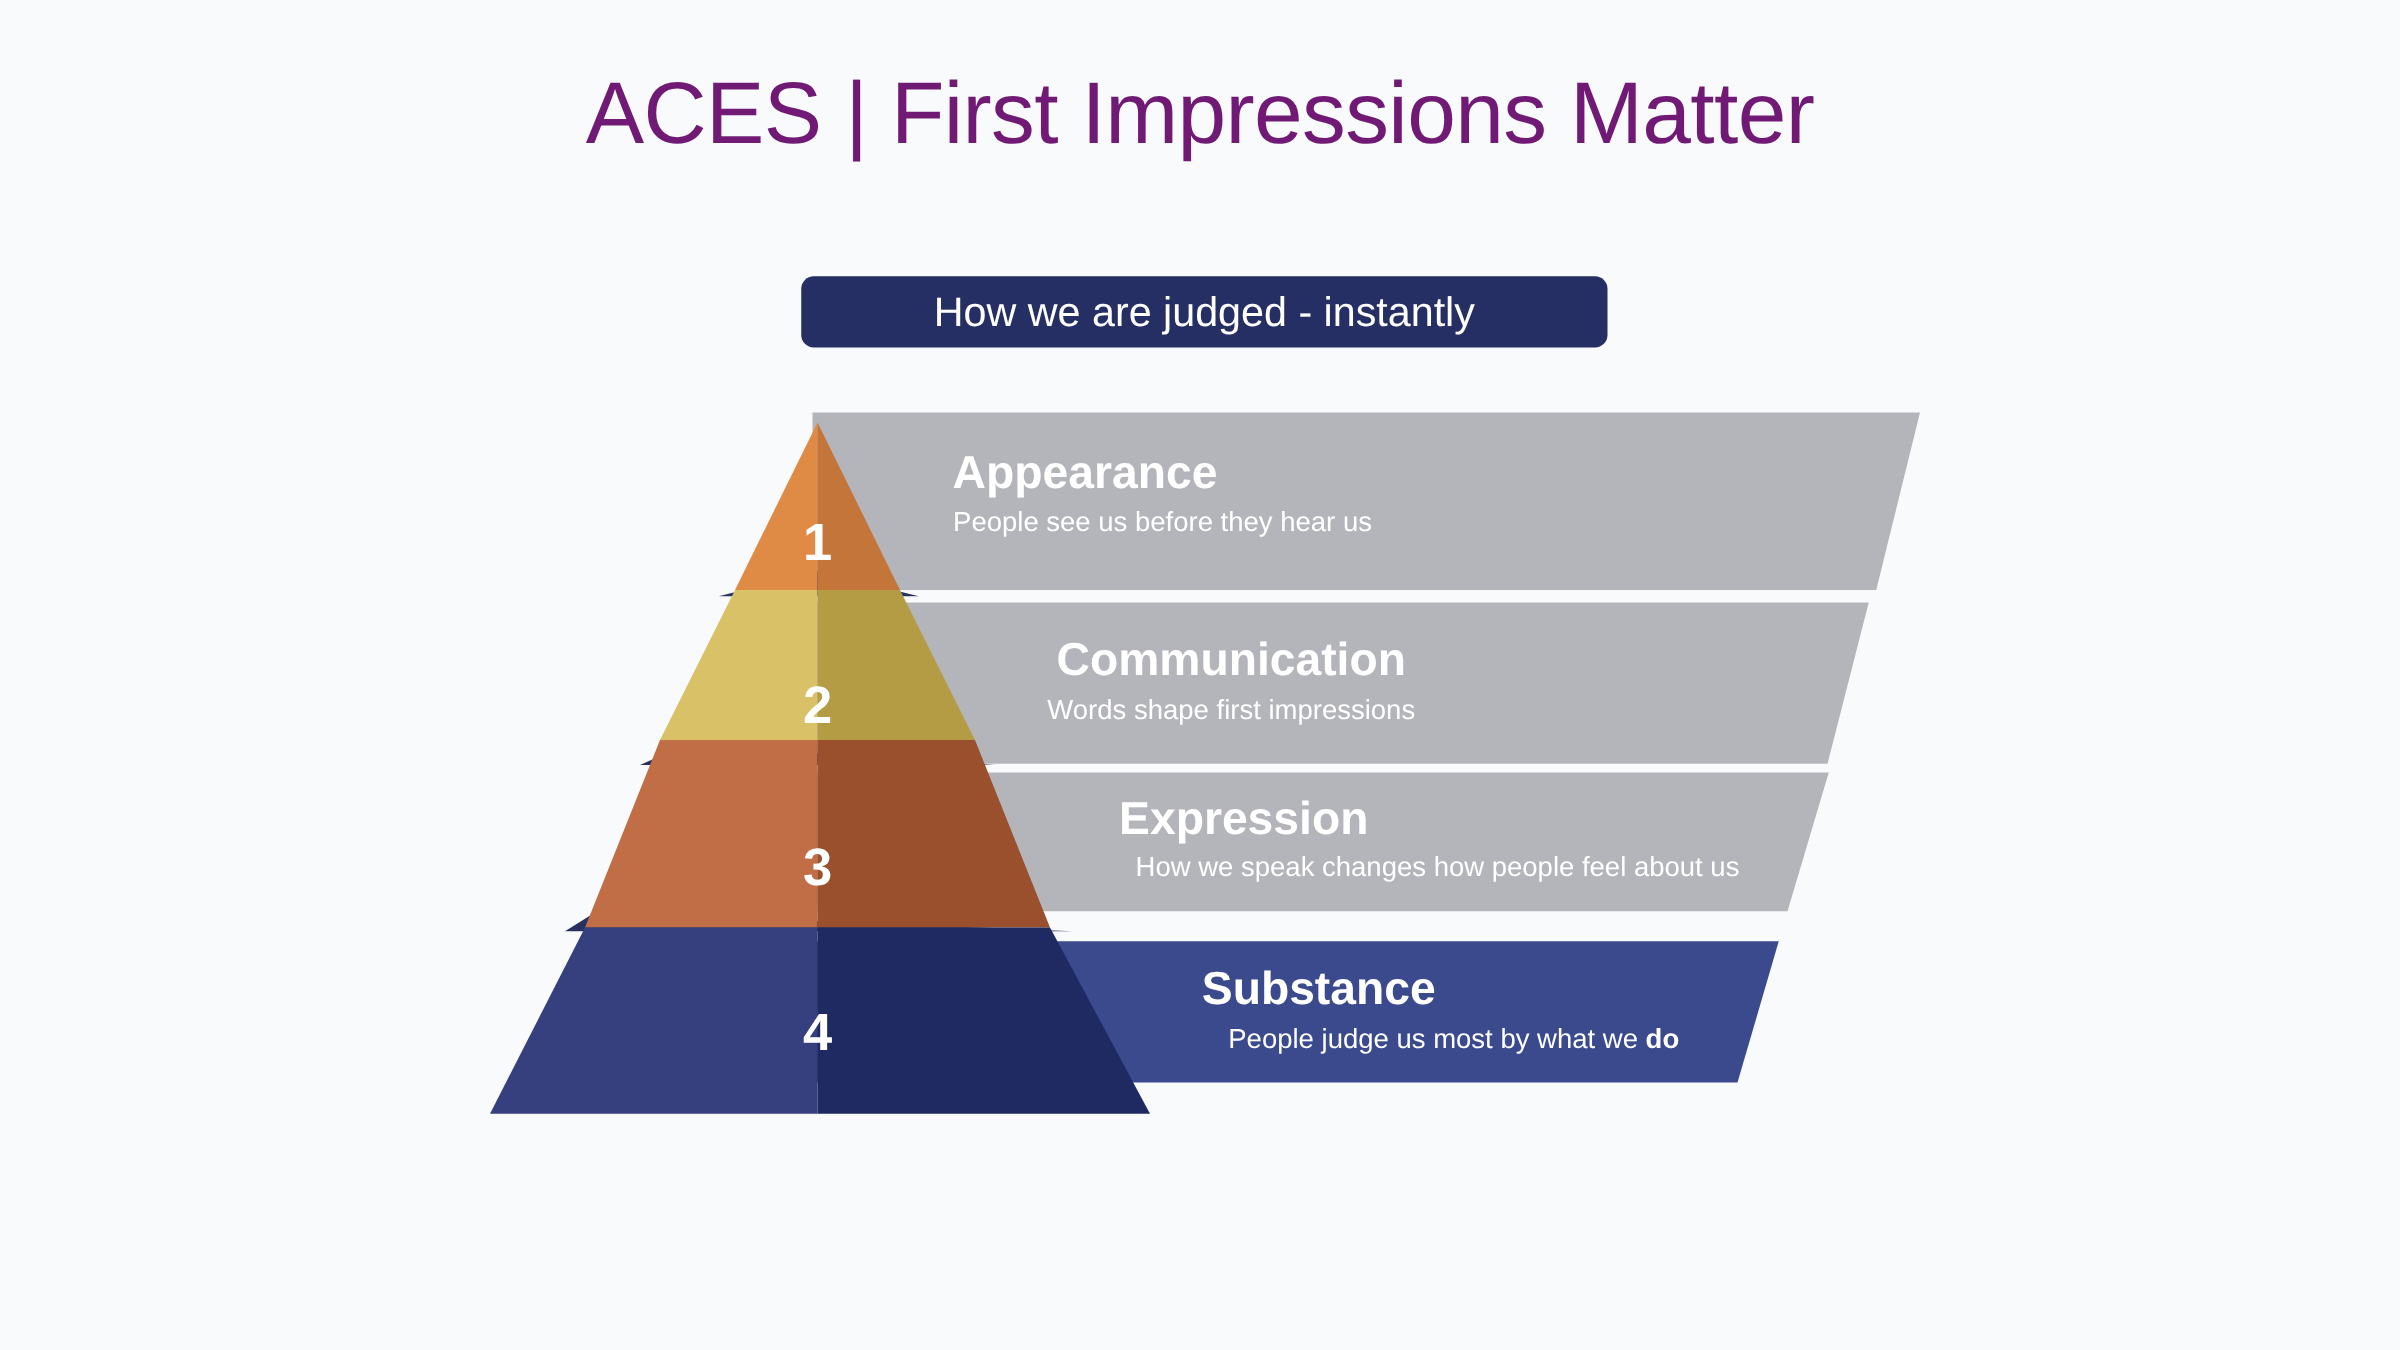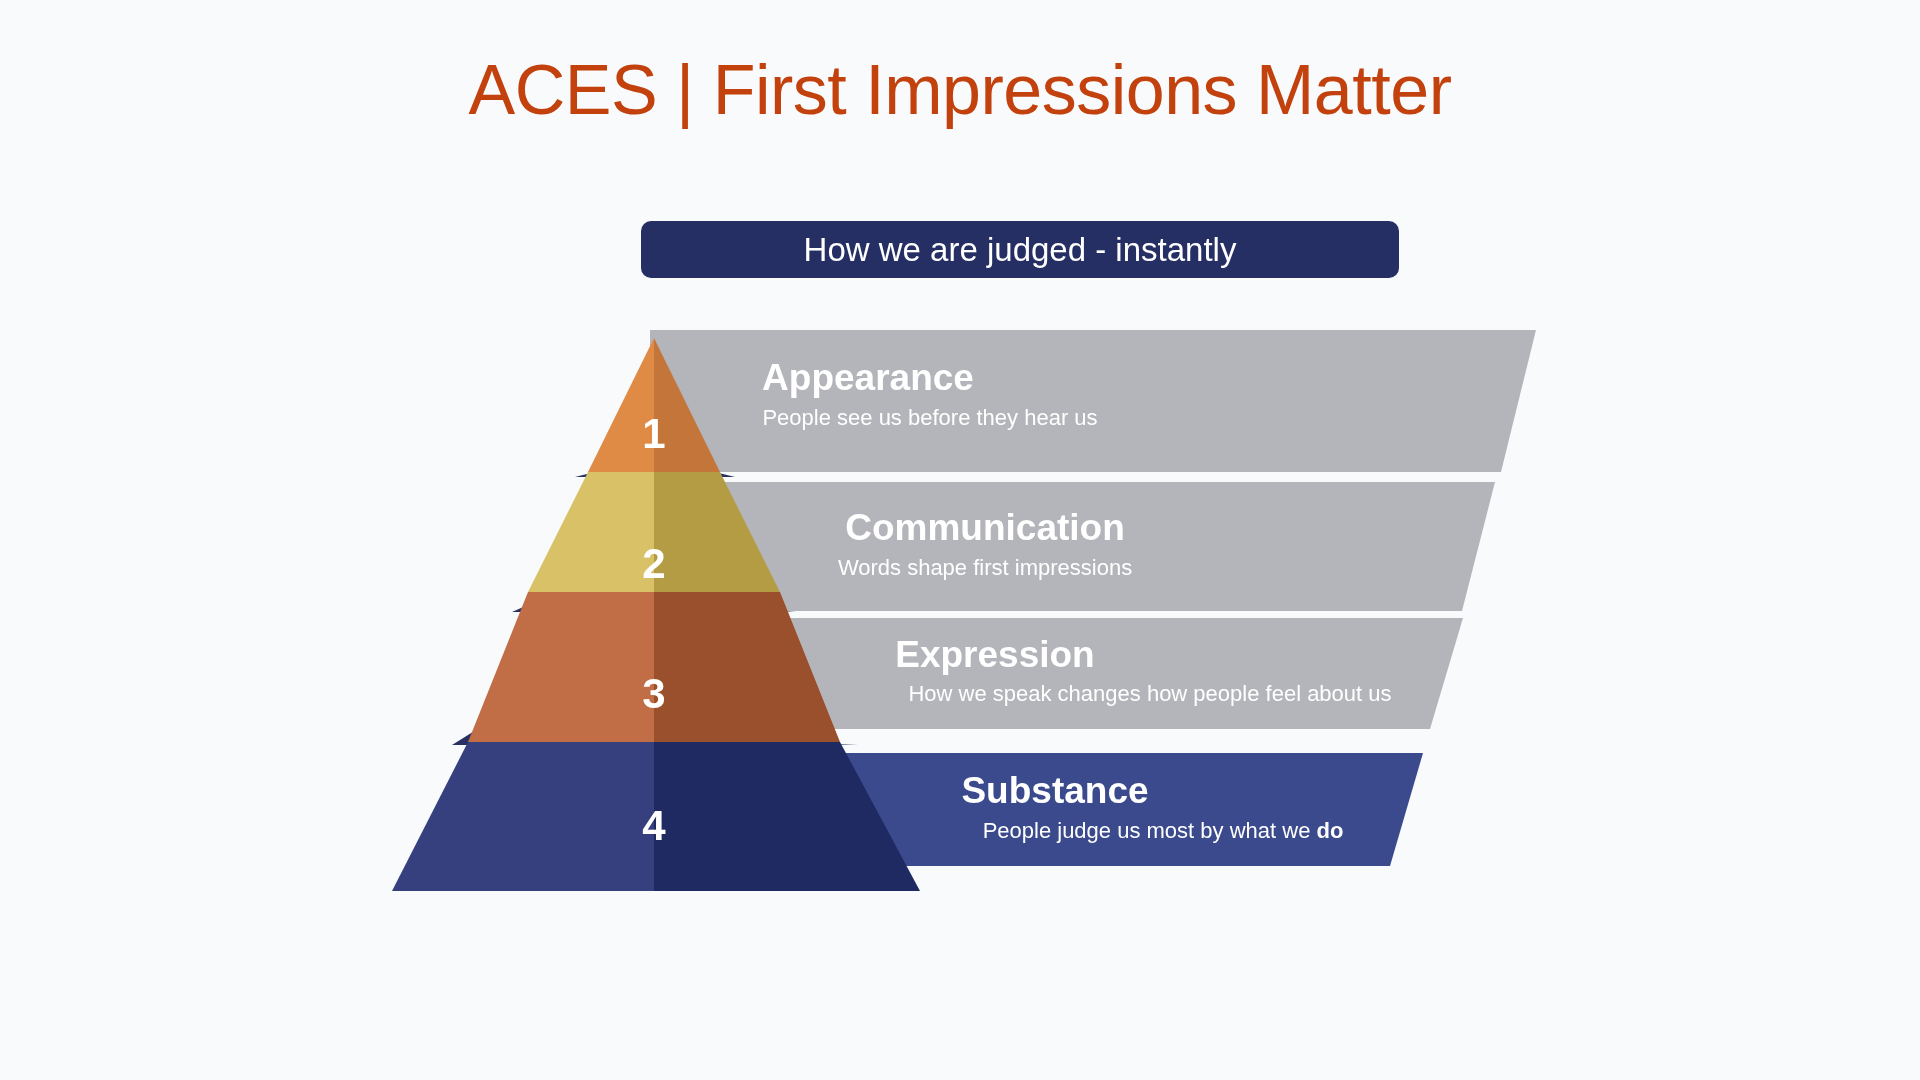--- a/index.html
+++ b/index.html
@@ -24,29 +24,29 @@
   }
   .page-title {
     position: absolute;
     top: 52px;
     left: 0;
     width: 1920px;
     text-align: center;
     font-size: 70px;
     font-weight: 400;
     letter-spacing: -0.5px;
-    color: #c2410c;
+    color: #701a75;
     line-height: 1.1;
     white-space: nowrap;
   }
   .subtitle-wrap {
     position: absolute;
     top: 221px;
     left: 641px;
-    width: 758px;
+    width: 645px;
     height: 57px;
     background: #252f63;
     border-radius: 10px;
     display: flex;
     align-items: center;
     justify-content: center;
   }
   .subtitle-text {
     color: #ffffff;
     font-size: 33px;

